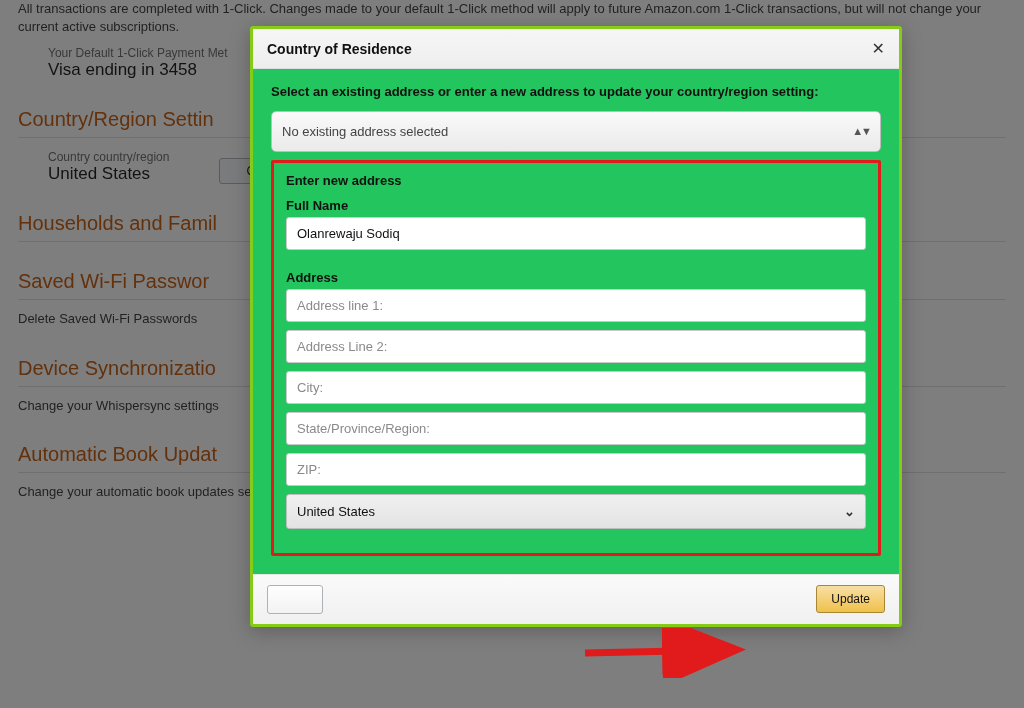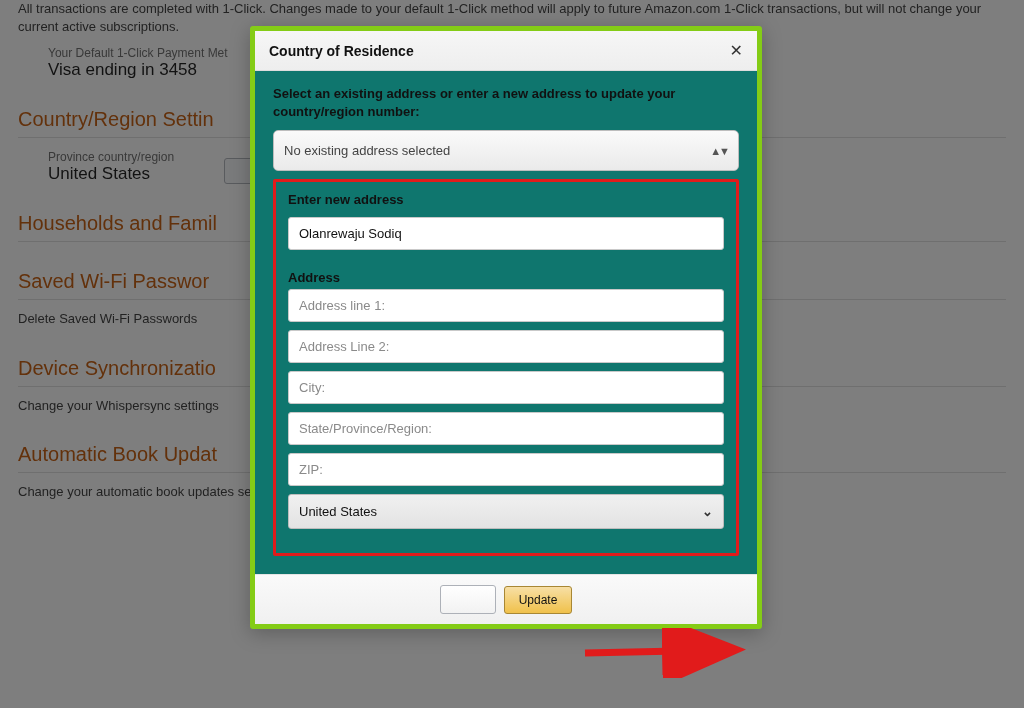--- a/index.html
+++ b/index.html
@@ -39,23 +39,23 @@
     color: #111;
     margin-left: 50px;
   }
   .overlay {
     position: absolute; inset:0;
     background: rgba(20,20,20,0.55);
   }
   .modal {
     position: absolute;
     left: 250px; top: 26px;
-    width: 512px;
-    background: #0f766e;
-    border: 5px solid #84cc16;
+    width: 652px;
+    background: #22c55e;
+    border: 3px solid #84cc16;
     border-radius: 3px;
     box-shadow: 0 4px 20px rgba(0,0,0,0.25);
   }
   .modal-header {
     background: linear-gradient(#f6f6f6,#eee);
     border-bottom: 1px solid #ddd;
     padding: 10px 14px;
     display: flex;
     justify-content: space-between;
     align-items: center;
@@ -111,21 +111,21 @@
     align-items: center;
     cursor: pointer;
     margin-bottom: 8px;
   }
   .chev { font-weight: bold; color: #333; }
   .modal-footer {
     border-top: 1px solid #e5e5e5;
     background: linear-gradient(#fafafa,#f0f0f0);
     padding: 10px 14px;
     display: flex;
-    justify-content: center;
+    justify-content: space-between;
     gap: 8px;
     align-items: center;
   }
   .btn-secondary {
     border: 1px solid #adb1b8;
     border-radius: 3px;
     background: linear-gradient(#fff,#f2f2f2);
     padding: 6px 14px;
     font-size: 12px;
     color: #111;
@@ -156,21 +156,21 @@
   <p class="bgtext">All transactions are completed with 1-Click. Changes made to your default 1-Click method will apply to future Amazon.com 1-Click transactions, but will not change your current active subscriptions.</p>
   <div style="margin-top:10px; margin-left:30px;">
     <div class="muted-label">Your Default 1-Click Payment Met</div>
     <div class="bgvalue">Visa ending in 3458</div>
   </div>
 
   <div class="section-title">Country/Region Settin</div>
   <div class="hr"></div>
   <div style="margin-top:12px; margin-left:30px; display:flex; align-items:flex-end;">
     <div>
-      <div class="muted-label">Province country/region</div>
+      <div class="muted-label">Country country/region</div>
       <div class="bgvalue">United States</div>
     </div>
     <div class="change-btn">Ch</div>
   </div>
 
   <div class="section-title">Households and Famil</div>
   <div class="hr"></div>
 
   <div class="section-title">Saved Wi-Fi Passwor</div>
   <div class="hr"></div>
@@ -186,29 +186,30 @@
 </div>
 
 <div class="overlay"></div>
 
 <div class="modal">
   <div class="modal-header">
     <div class="modal-title">Country of Residence</div>
     <div class="close-x">✕</div>
   </div>
   <div class="modal-body">
-    <div class="instruction">Select an existing address or enter a new address to update your country/region number:</div>
+    <div class="instruction">Select an existing address or enter a new address to update your country/region setting:</div>
     <div class="select-row">
       <span>No existing address selected</span>
       <span class="updown">▲▼</span>
     </div>
 
     <div class="red-frame">
       <div class="form-heading">Enter new address</div>
 
+      <div class="field-label">Full Name</div>
       <input class="tinput" value="Olanrewaju Sodiq" style="">
 
       <div class="field-label" style="margin-top:12px;">Address</div>
       <input class="tinput" placeholder="Address line 1:" style="">
       <input class="tinput" placeholder="Address Line 2:" style="">
       <input class="tinput" placeholder="City:" style="">
       <input class="tinput" placeholder="State/Province/Region:" style="">
       <input class="tinput" placeholder="ZIP:" style="">
       <div class="country-select">
         <span>United States</span>

